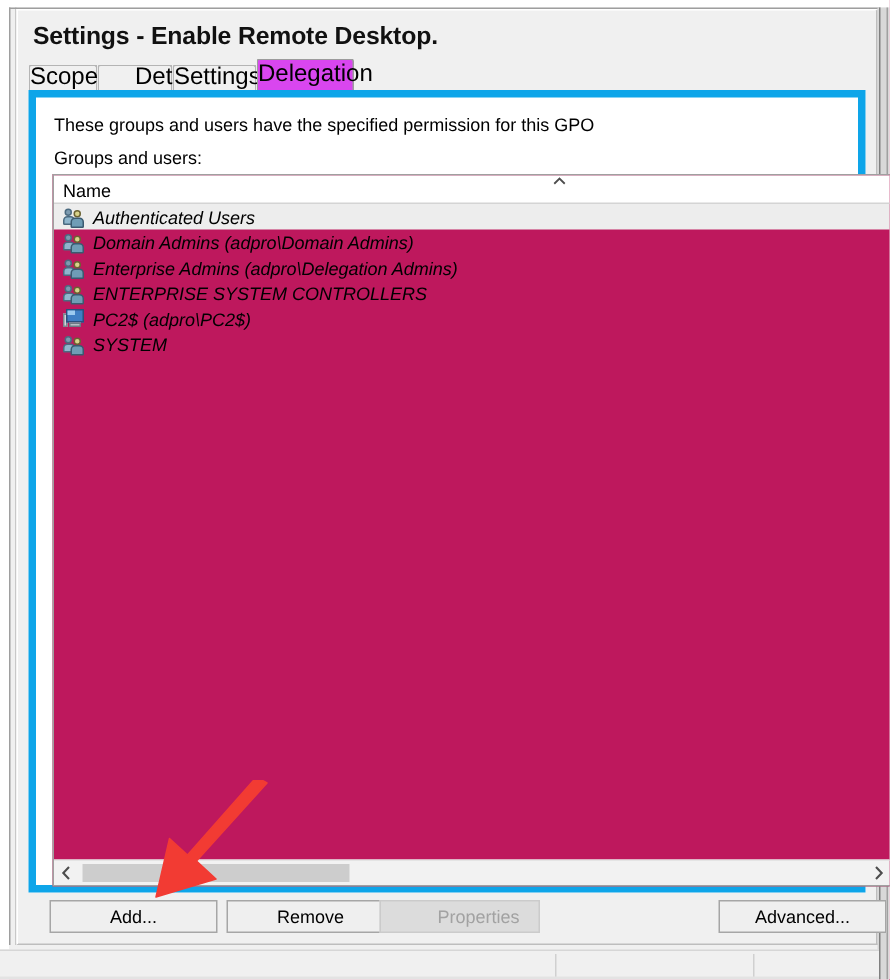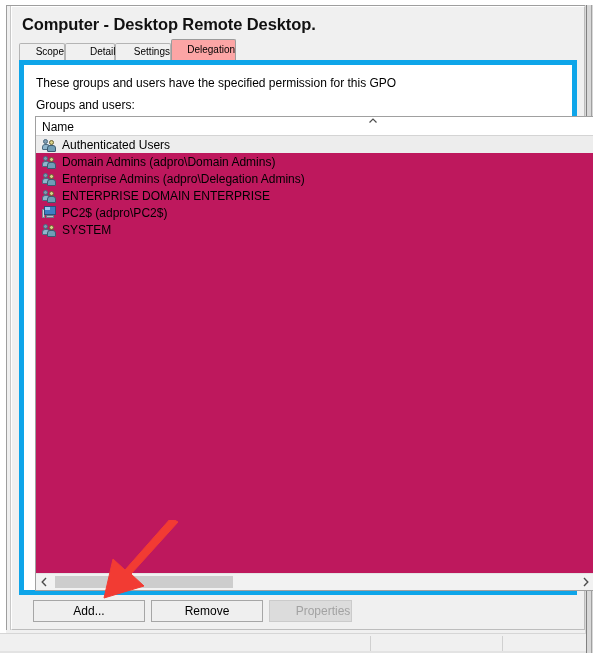--- a/index.html
+++ b/index.html
@@ -88,31 +88,31 @@
     width: 558px; height: 20px;
   }
   .tab {
     position: absolute;
     bottom: 0;
     height: 17px;
     background: #f0f0f0;
     border: 1px solid #b4b4b4;
     border-bottom: none;
     box-sizing: border-box;
-    font-size: 10px;
+    font-size: 16px;
     color: #000000;
     text-align: right;
     line-height: 16px;
     border-radius: 2px 2px 0 0;
     cursor: default;
   }
   .tab.active {
     height: 21px;
     line-height: 20px;
-    background: #fca5a5;
+    background: #d946ef;
     border-color: #9c9c9c;
     z-index: 5;
   }
   #tab-scope    { left: 0px;   width: 46px; }
   #tab-details  { left: 46px;  width: 50px; padding-left: 24px; }
   #tab-settings { left: 96px;  width: 56px; }
   #tab-delegation { left: 152px; width: 65px; }
 
   
   #tabpage {
@@ -167,20 +167,21 @@
   #header-divider {
     position: absolute;
     right: 0; top: 0; width: 1px; height: 19px;
     background: #d4d4d4;
   }
 
   #list-body {
     position: relative;
     height: 454px;
     overflow: hidden;
+    font-style: italic;
   }
   .list-row {
     position: relative;
     height: 17px;
     display: flex;
     align-items: center;
     padding-left: 6px;
     box-sizing: border-box;
     cursor: default;
   }
@@ -309,21 +310,21 @@
     line-height: 20px;
     cursor: default;
   }
   .btn.disabled {
     background: #dcdcdc;
     border-color: #cbcbcb;
     color: #a2a2a2;
   }
   #btn-add       { left: 14px;  width: 112px; }
   #btn-remove    { left: 132px; width: 112px; }
-  #btn-properties{ left: 250px; width: 83px; padding-left: 25px; }
+  #btn-properties{ left: 234px; width: 107px; padding-left: 25px; }
   #btn-advanced  { left: 460px; width: 112px; }
 
   
   #statusbar {
     position: absolute;
     left: 0px; top: 633px;
     width: 586px; height: 20px;
     background: #f0f0f0;
     border-top: 1px solid #d6d6d6;
     box-sizing: border-box;
@@ -358,21 +359,21 @@
   <div class="outer-edge-left"></div>
   <div class="frame-line-v"></div>
   <div class="frame-line-v2"></div>
   <div class="frame-line-h-top"></div>
   <div class="right-rail"></div>
   <div class="right-rail-line"></div>
   <div class="right-rail-line2"></div>
 
   <div id="panel">
 
-    <div id="title">Computer - Desktop Remote Desktop.</div>
+    <div id="title">Settings - Enable Remote Desktop.</div>
 
     <div id="tabstrip">
       <div class="tab" id="tab-scope">
         <span>Scope</span>
       </div>
       <div class="tab" id="tab-details">
         <span>Details</span>
       </div>
       <div class="tab" id="tab-settings">
         <span>Settings</span>
@@ -444,21 +445,21 @@
               <span class="icon-wrap ico-group">
                 <span class="p-back">
                   <span class="head"></span>
                   <span class="body"></span>
                 </span>
                 <span class="p-front">
                   <span class="head"></span>
                   <span class="body"></span>
                 </span>
               </span>
-              <span class="row-label">ENTERPRISE DOMAIN ENTERPRISE</span>
+              <span class="row-label">ENTERPRISE SYSTEM CONTROLLERS</span>
             </div>
             <div class="list-row">
               <span class="icon-wrap ico-computer">
                 <span class="stand"></span>
                 <span class="screen"></span>
                 <span class="screen-hl"></span>
                 <span class="base"></span>
               </span>
               <span class="row-label">PC2$ (adpro\PC2$)</span>
             </div>
@@ -497,20 +498,23 @@
     <div id="buttonbar">
       <div class="btn" id="btn-remove">
         <span>Remove</span>
       </div>
       <div class="btn" id="btn-add">
         <span>Add...</span>
       </div>
       <div class="btn disabled" id="btn-properties">
         <span>Properties</span>
       </div>
+      <div class="btn" id="btn-advanced">
+        <span>Advanced...</span>
+      </div>
     </div>
 
   </div>
 
   <div id="statusbar">
     <div class="status-sep" id="status-sep-1"></div>
     <div class="status-sep" id="status-sep-2"></div>
     <div id="status-bottom-shadow"></div>
   </div>
 

